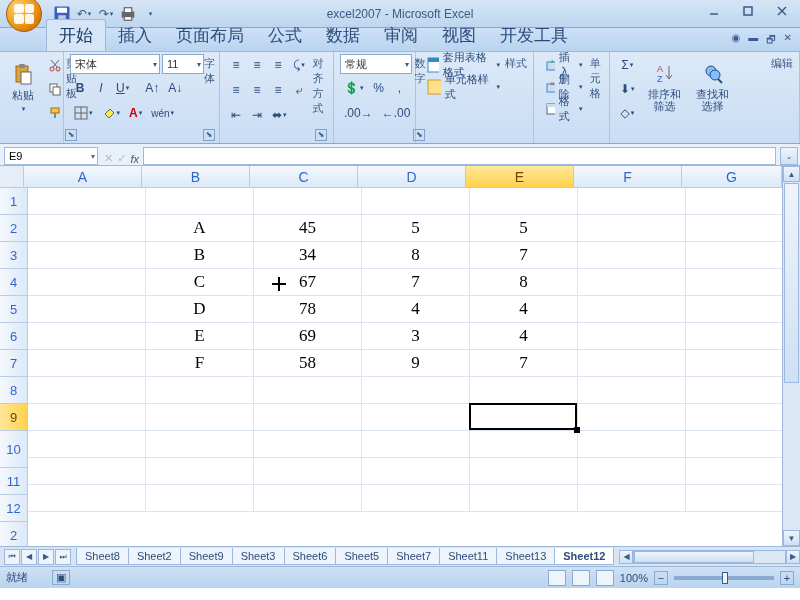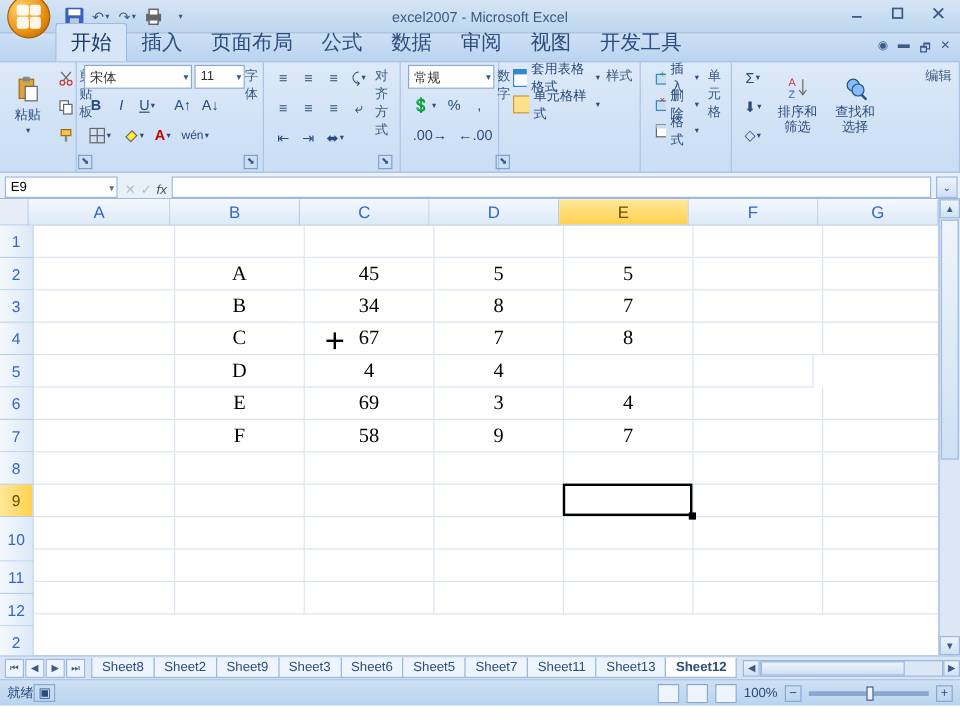--- a/index.html
+++ b/index.html
@@ -456,20 +456,21 @@
             <div class="cell" style="width: 108px; height: 27px;">C</div>
             <div class="cell" style="width: 108px; height: 27px;">67</div>
             <div class="cell" style="width: 108px; height: 27px;">7</div>
             <div class="cell" style="width: 108px; height: 27px;">8</div>
             <div class="cell" style="width: 108px; height: 27px;"></div>
             <div class="cell" style="width: 100px; height: 27px;"></div>
           </div>
           <div class="cellrow">
             <div class="cell" style="width: 118px; height: 27px;"></div>
             <div class="cell" style="width: 108px; height: 27px;">D</div>
+            <div class="cell" style="width: 108px; height: 27px;">78</div>
             <div class="cell" style="width: 108px; height: 27px;">4</div>
             <div class="cell" style="width: 108px; height: 27px;">4</div>
             <div class="cell" style="width: 108px; height: 27px;"></div>
             <div class="cell" style="width: 100px; height: 27px;"></div>
           </div>
           <div class="cellrow">
             <div class="cell" style="width: 118px; height: 27px;"></div>
             <div class="cell" style="width: 108px; height: 27px;">E</div>
             <div class="cell" style="width: 108px; height: 27px;">69</div>
             <div class="cell" style="width: 108px; height: 27px;">3</div>
@@ -568,21 +569,21 @@
   <div class="hscroll">
     <div class="sbtn" style="width:14px;height:14px">◀</div>
     <div class="track">
         <div class="th"></div>
       </div>
     <div class="sbtn" style="width:14px;height:14px">▶</div>
   </div>
 </div>
 
 <div class="status">
-  <div style="display:flex;gap:0;align-items:flex-start">
+  <div style="display:flex;gap:24px;align-items:flex-start">
     <span>就绪</span>
     <span style="border:1px solid #8aa9d0;padding:0 3px">▣</span>
   </div>
   <div class="status-right">
     <div class="viewbtn"></div>
     <div class="viewbtn"></div>
     <div class="viewbtn"></div>
     <span>100%</span>
     <span style="border:1px solid #8aa9d0;width:14px;text-align:center">−</span>
     <div class="zoom-slider">

